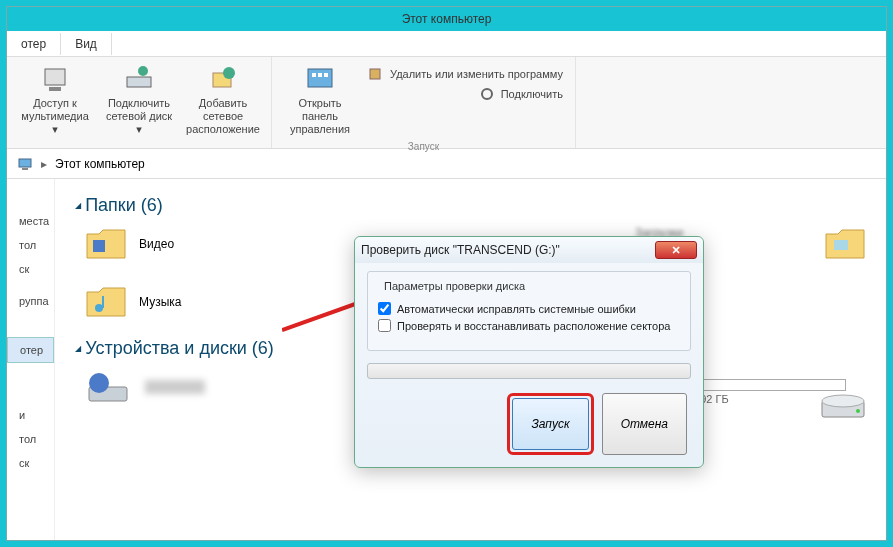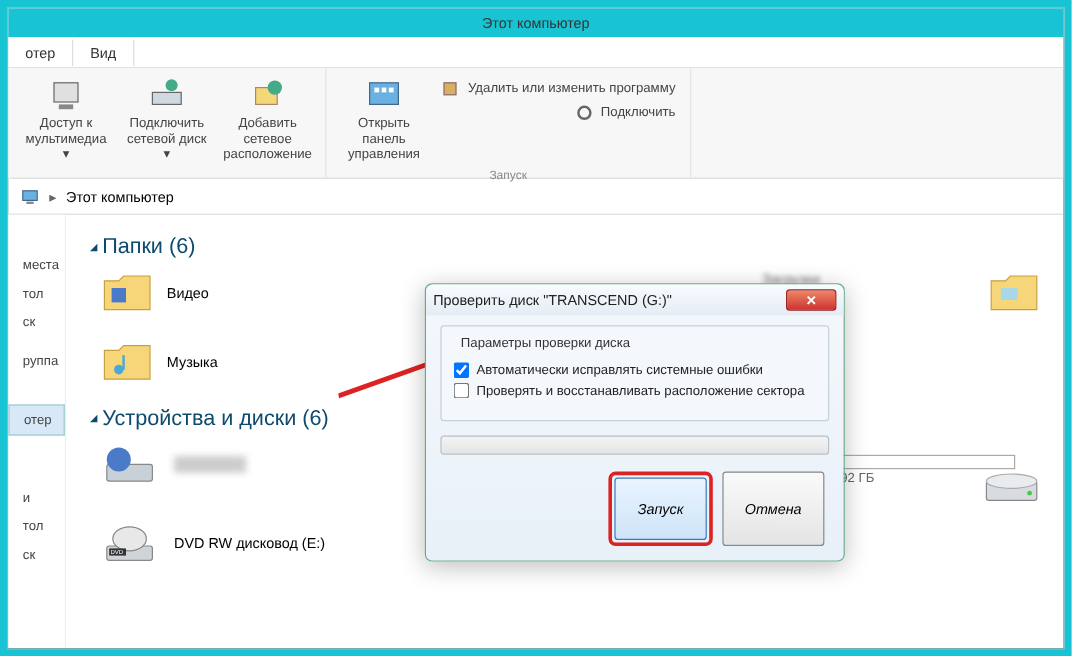--- a/index.html
+++ b/index.html
@@ -198,29 +198,20 @@
 
       <div class="devices-row">
         <div style="display:flex;flex-direction:column;gap:30px">
           <div class="device-item">
             <div class="device-ico"><svg viewBox="0 0 46 36">
                   <rect x="4" y="18" width="38" height="14" rx="2" fill="#c8d0d8" stroke="#888"></rect>
                   <circle cx="14" cy="14" r="10" fill="#4a7ac8"></circle>
                 </svg></div>
             <div style="width:60px;height:14px;background:#ccc;filter:blur(3px)"></div>
           </div>
-          <div class="device-item">
-            <div class="device-ico"><svg viewBox="0 0 46 36">
-                  <rect x="4" y="20" width="38" height="12" rx="2" fill="#d0d4d8" stroke="#888"></rect>
-                  <ellipse cx="23" cy="14" rx="14" ry="10" fill="#e8e8e8" stroke="#888"></ellipse>
-                  <rect x="6" y="22" width="14" height="6" fill="#333"></rect>
-                  <text x="7" y="27" font-size="5" fill="#fff">DVD</text>
-                </svg></div>
-            <span>DVD RW дисковод (E:)</span>
-          </div>
         </div>
       </div>
 
       <div style="position:absolute;right:40px;top:180px">
         <div class="device-info">
           <span>OS (C:)</span>
           <div class="progress">
               <div class="progress-fill"></div>
             </div>
           <span class="device-sub">бодно из 892 ГБ</span>

